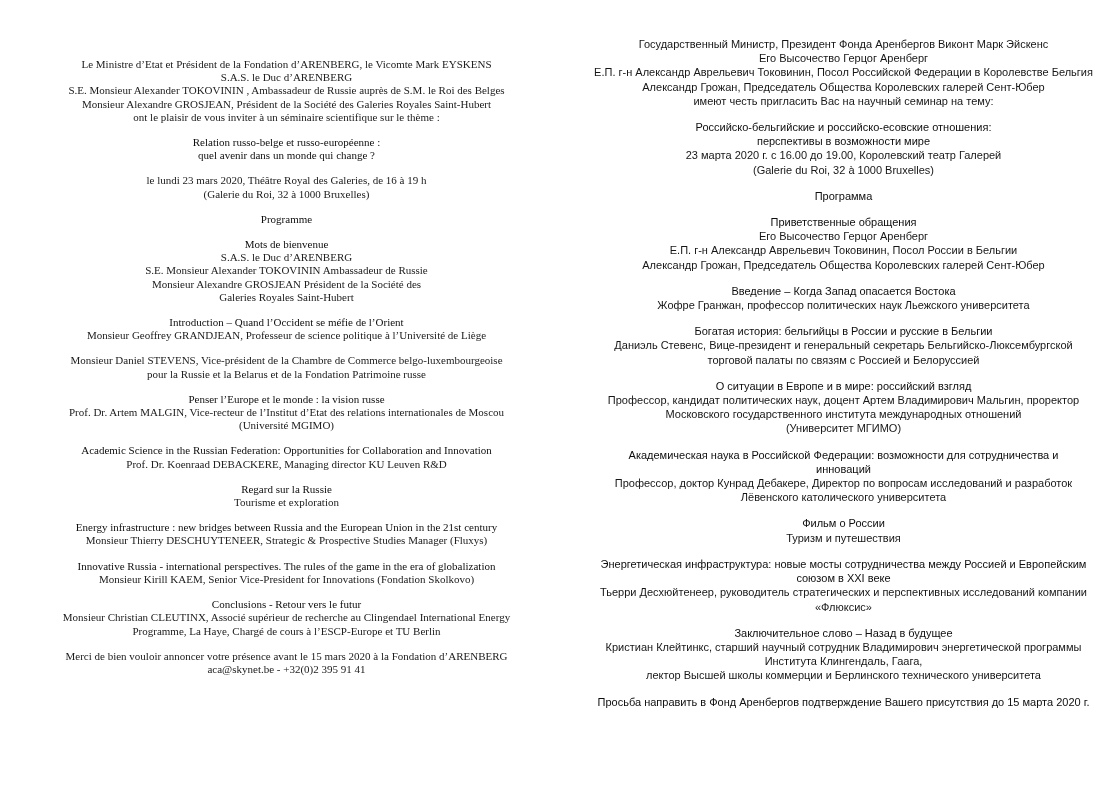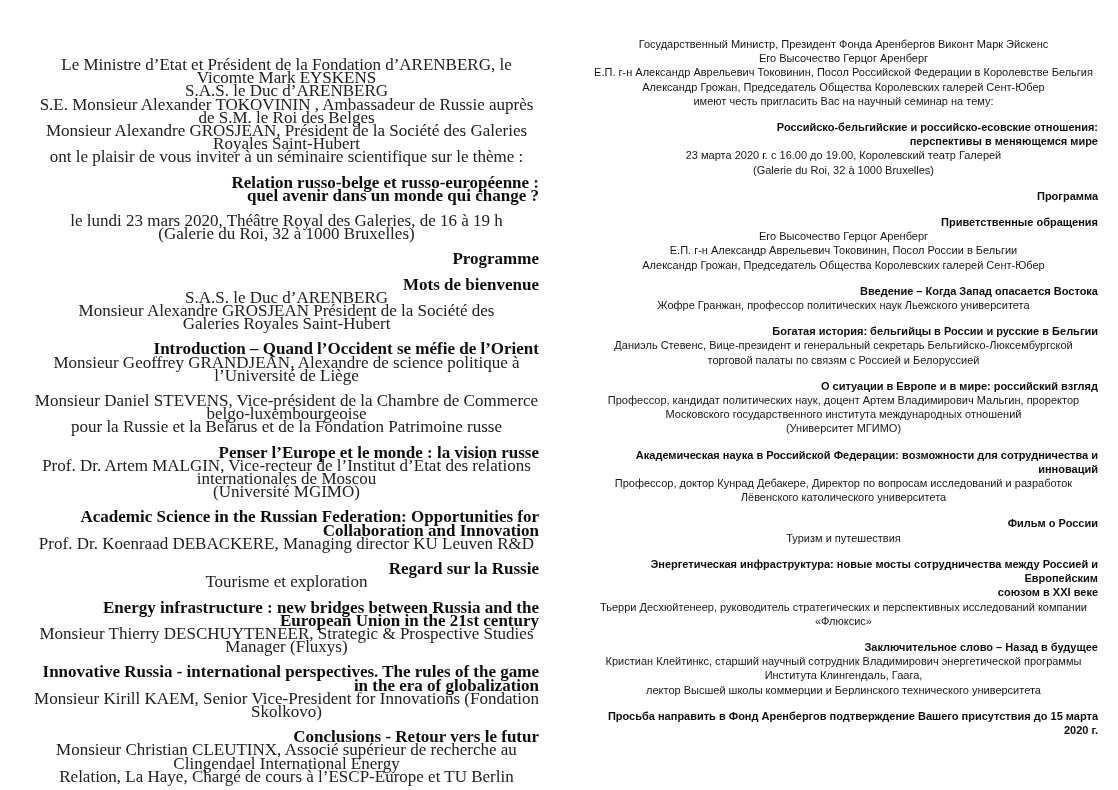--- a/index.html
+++ b/index.html
@@ -19,21 +19,21 @@
     background: #ffffff;
   }
   .page {
     box-sizing: border-box;
     height: 790px;
   }
   .page-left {
     width: 559px;
     padding: 58px 20px 0 34px;
     font-family: "Liberation Serif", serif;
-    font-size: 17px;
+    font-size: 11px;
     line-height: 13.2px;
     color: #202020;
   }
   .page-right {
     width: 559px;
     padding: 37px 20px 0 30px;
     font-family: "Liberation Sans", sans-serif;
     font-size: 11px;
     line-height: 14.2px;
     color: #161616;
@@ -42,23 +42,22 @@
     margin-bottom: 12px;
     text-align: center;
   }
   .block.sp2 {
     margin-top: 12px;
   }
   .line {
     white-space: normal;
   }
   .line.bold {
-    font-weight: 700;
+    font-weight: 400;
     color: #0e0e0e;
-    text-align: right;
   }
 </style>
 </head>
 <body>
 
 <div class="document">
   <div class="page page-left" id="page-left">
       <div class="block">
         <div class="line">Le Ministre d’Etat et Président de la Fondation d’ARENBERG, le Vicomte Mark EYSKENS</div>
         <div class="line">S.A.S. le Duc d’ARENBERG</div>
@@ -73,26 +72,27 @@
       <div class="block">
         <div class="line">le lundi 23 mars 2020, Théâtre Royal des Galeries, de 16 à 19 h</div>
         <div class="line">(Galerie du Roi, 32 à 1000 Bruxelles)</div>
       </div>
       <div class="block sp2">
         <div class="line bold">Programme</div>
       </div>
       <div class="block sp2">
         <div class="line bold">Mots de bienvenue</div>
         <div class="line">S.A.S. le Duc d’ARENBERG</div>
+        <div class="line">S.E. Monsieur Alexander TOKOVININ  Ambassadeur de Russie</div>
         <div class="line">Monsieur Alexandre GROSJEAN Président de la Société des</div>
         <div class="line">Galeries Royales Saint-Hubert</div>
       </div>
       <div class="block">
         <div class="line bold">Introduction – Quand l’Occident se méfie de l’Orient</div>
-        <div class="line">Monsieur Geoffrey GRANDJEAN, Alexandre de science politique à l’Université de Liège</div>
+        <div class="line">Monsieur Geoffrey GRANDJEAN, Professeur de science politique à l’Université de Liège</div>
       </div>
       <div class="block">
         <div class="line">Monsieur Daniel STEVENS, Vice-président de la Chambre de Commerce belgo-luxembourgeoise</div>
         <div class="line">pour la Russie et la Belarus et de la Fondation Patrimoine russe</div>
       </div>
       <div class="block">
         <div class="line bold">Penser l’Europe et le monde : la vision russe</div>
         <div class="line">Prof. Dr. Artem MALGIN, Vice-recteur de l’Institut d’Etat des relations internationales de Moscou</div>
         <div class="line">(Université MGIMO)</div>
       </div>
@@ -108,38 +108,38 @@
         <div class="line bold">Energy infrastructure : new bridges between Russia and the European Union in the 21st century</div>
         <div class="line">Monsieur Thierry DESCHUYTENEER, Strategic &amp; Prospective Studies Manager (Fluxys)</div>
       </div>
       <div class="block">
         <div class="line bold">Innovative Russia - international perspectives. The rules of the game in the era of globalization</div>
         <div class="line">Monsieur Kirill KAEM, Senior Vice-President for Innovations (Fondation Skolkovo)</div>
       </div>
       <div class="block">
         <div class="line bold">Conclusions - Retour vers le futur</div>
         <div class="line">Monsieur Christian CLEUTINX, Associé supérieur de recherche au Clingendael International Energy</div>
-        <div class="line">Relation, La Haye, Chargé de cours à l’ESCP-Europe et TU Berlin</div>
+        <div class="line">Programme, La Haye, Chargé de cours à l’ESCP-Europe et TU Berlin</div>
       </div>
       <div class="block sp2">
         <div class="line">Merci de bien vouloir annoncer votre présence avant le 15 mars 2020 à la Fondation d’ARENBERG</div>
         <div class="line">aca@skynet.be - +32(0)2 395 91 41</div>
       </div>
     </div>
   <div class="page page-right" id="page-right">
       <div class="block">
         <div class="line">Государственный Министр, Президент Фонда Аренбергов Виконт Марк Эйскенс</div>
         <div class="line">Его Высочество Герцог Аренберг</div>
         <div class="line">Е.П. г-н Александр Аврельевич Токовинин, Посол Российской Федерации в Королевстве Бельгия</div>
         <div class="line">Александр Грожан, Председатель Общества Королевских галерей Сент-Юбер</div>
         <div class="line">имеют честь пригласить Вас на научный семинар на тему:</div>
       </div>
       <div class="block">
         <div class="line bold">Российско-бельгийские и российско-есовские отношения:</div>
-        <div class="line bold">перспективы в меняющемся мире</div>
+        <div class="line bold">перспективы в возможности мире</div>
         <div class="line">23 марта 2020 г. с 16.00 до 19.00, Королевский театр Галерей</div>
         <div class="line">(Galerie du Roi, 32 à 1000 Bruxelles)</div>
       </div>
       <div class="block sp2">
         <div class="line bold">Программа</div>
       </div>
       <div class="block sp2">
         <div class="line bold">Приветственные обращения</div>
         <div class="line">Его Высочество Герцог Аренберг</div>
         <div class="line">Е.П. г-н Александр Аврельевич Токовинин, Посол России в Бельгии</div>

